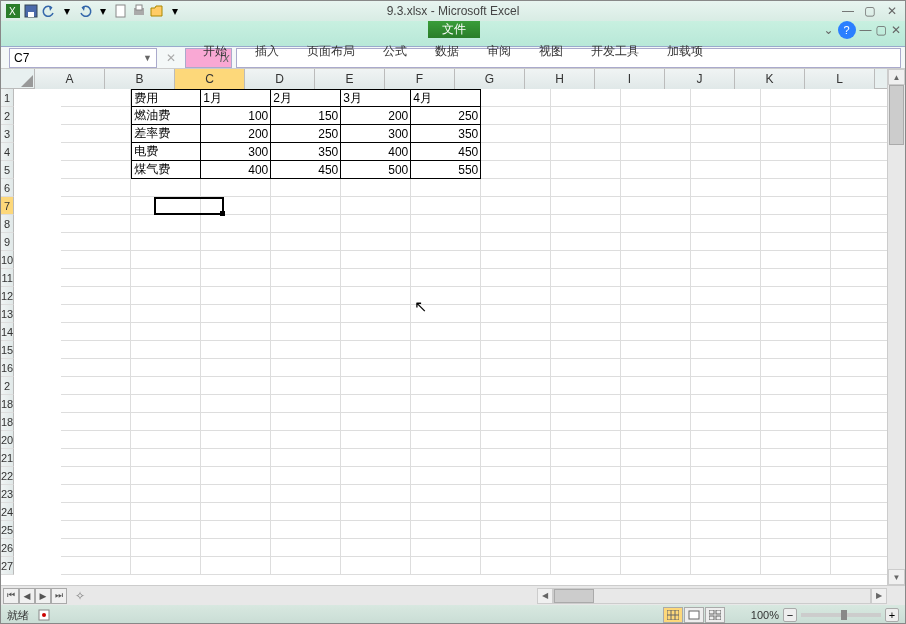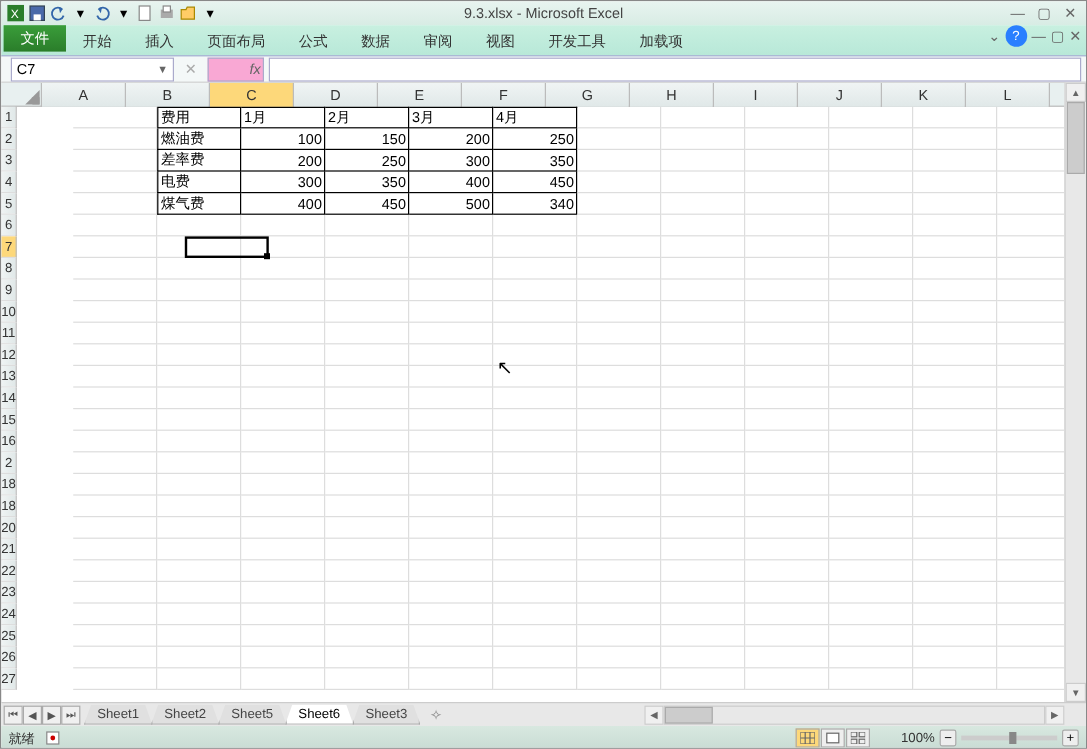--- a/index.html
+++ b/index.html
@@ -7,29 +7,29 @@
 
 
 .titlebar { height: 20px; background: linear-gradient(#e8f4f0,#d8ece4); display: flex; align-items: center; padding: 0 4px; position: relative; }
 .qat { display: flex; align-items: center; gap: 2px; }
 .qat-icon { width: 16px; height: 16px; display: inline-flex; align-items: center; justify-content: center; cursor: pointer; }
 .title-text { position: absolute; left: 50%; transform: translateX(-50%); color: #444; font-size: 12px; }
 .winctrl { position: absolute; right: 4px; display: flex; gap: 4px; }
 .winctrl span { width: 18px; height: 14px; display: inline-flex; align-items: center; justify-content: center; cursor: pointer; color: #666; }
 
 
-.ribbon { height: 26px; background: linear-gradient(#c8f0e0,#b8e8d8); display: flex; align-items: flex-start; position: relative; border-bottom: 1px solid #9ac; }
+.ribbon { height: 26px; background: linear-gradient(#c8f0e0,#b8e8d8); display: flex; align-items: center; position: relative; border-bottom: 1px solid #9ac; flex-direction: column; }
 .file-tab { background: linear-gradient(#3a9d3a,#2a7d2a); color: #fff; height: 22px; padding: 0 14px; display: flex; align-items: center; font-size: 12px; cursor: pointer; margin-left: 2px; }
 .rtab { padding: 0 14px; height: 26px; display: flex; align-items: center; color: #333; font-size: 12px; cursor: pointer; }
 .ribbon-right { position: absolute; right: 4px; display: flex; align-items: center; gap: 4px; }
 .help-icon { width: 18px; height: 18px; border-radius: 50%; background: #2a7fff; color: #fff; display: inline-flex; align-items: center; justify-content: center; font-size: 11px; cursor: pointer; }
 
 
 .namebox-row { height: 22px; display: flex; align-items: center; border-bottom: 1px solid #ccc; background: #f4f8f8; }
-.namebox { width: 136px; height: 20px; border: 1px solid #aac; background: #fff; display: flex; align-items: center; justify-content: space-between; padding: 0 4px; margin-left: 8px; }
+.namebox { width: 148px; height: 20px; border: 1px solid #aac; background: #fff; display: flex; align-items: center; justify-content: space-between; padding: 0 4px; margin-left: 8px; }
 .namebox-dd { color: #666; cursor: pointer; font-size: 9px; }
 .fx-btn { width: 47px; height: 20px; border: 1px solid #aac; background: #f9a8d4; display: flex; align-items: center; justify-content: center; font-style: italic; color: #666; cursor: pointer; margin-left: 4px; padding-left: 32px; }
 .fx-cancel { width: 20px; height: 20px; display: flex; align-items: center; justify-content: center; color: #aaa; cursor: pointer; margin-left: 4px; }
 .formula-input { flex: 1; height: 20px; border: 1px solid #aac; background: #fff; margin: 0 4px; padding: 0 4px; }
 
 
 .gridwrap { position: relative; height: 516px; display: flex; }
 .rows-area { flex: 1; overflow: hidden; position: relative; }
 .colhdr-row { height: 20px; display: flex; background: #e8f0f0; border-bottom: 1px solid #bbb; }
 .selectall { width: 34px; height: 20px; background: #e8f0f0; border-right: 1px solid #bbb; border-bottom: 1px solid #bbb; cursor: pointer; display: flex; align-items: flex-end; justify-content: flex-end; }
@@ -280,21 +280,21 @@
             <div class="cell"></div>
             <div class="cell"></div>
             <div class="cell"></div>
           </div>
           <div class="cellrow">
             <div class="cell"></div>
             <div class="cell bord bord-left txt">煤气费</div>
             <div class="cell bord num">400</div>
             <div class="cell bord num">450</div>
             <div class="cell bord num">500</div>
-            <div class="cell bord num">340</div>
+            <div class="cell bord num">550</div>
             <div class="cell"></div>
             <div class="cell"></div>
             <div class="cell"></div>
             <div class="cell"></div>
             <div class="cell"></div>
             <div class="cell"></div>
           </div>
           <div class="cellrow">
             <div class="cell"></div>
             <div class="cell"></div>
@@ -616,27 +616,20 @@
   </div>
 </div>
 
 <div class="sheettab-row">
   <div class="nav-btns">
     <div class="nav-btn">⏮</div>
     <div class="nav-btn">◀</div>
     <div class="nav-btn">▶</div>
     <div class="nav-btn">⏭</div>
   </div>
-  <div id="sheettabs" style="display:flex;margin-left:4px;">
-      <div class="sheettab">Sheet1</div>
-      <div class="sheettab">Sheet2</div>
-      <div class="sheettab">Sheet5</div>
-      <div class="sheettab active">Sheet6</div>
-      <div class="sheettab">Sheet3</div>
-    </div>
   <div class="sheet-insert">✧</div>
   <div class="hscroll">
     <div class="hscroll-btn">◀</div>
     <div class="hscroll-track">
         <div class="hscroll-thumb"></div>
       </div>
     <div class="hscroll-btn">▶</div>
   </div>
 </div>
 

